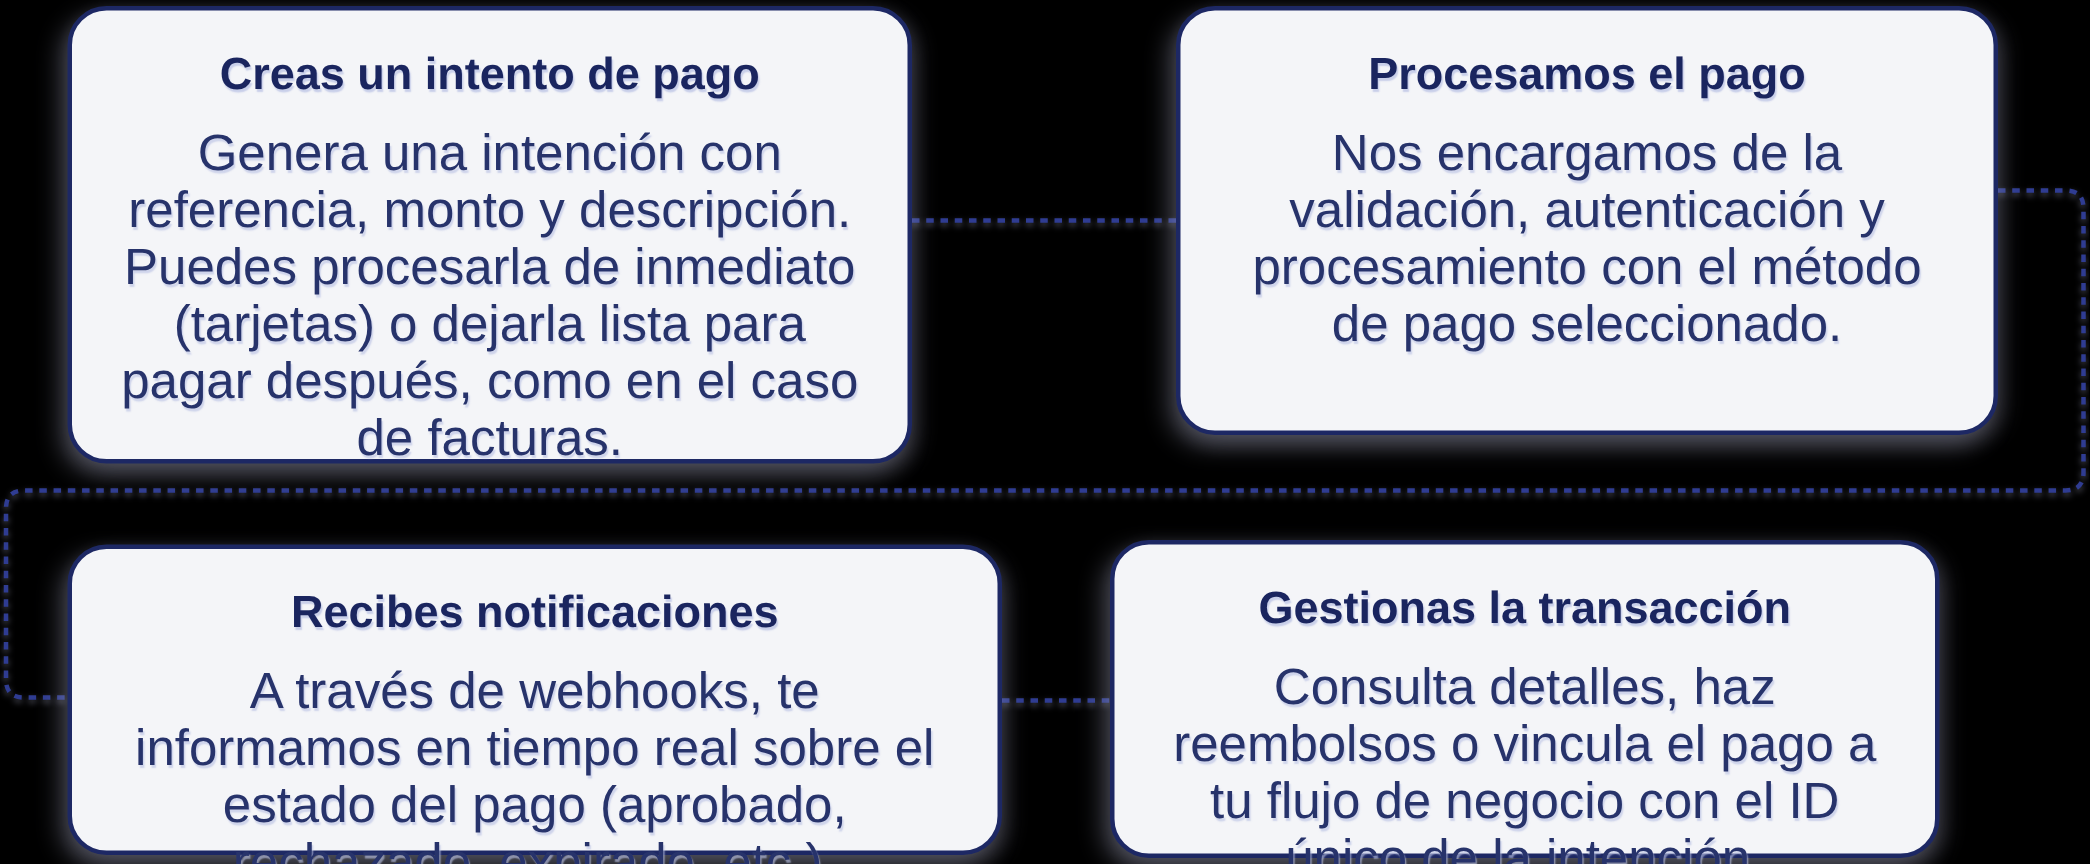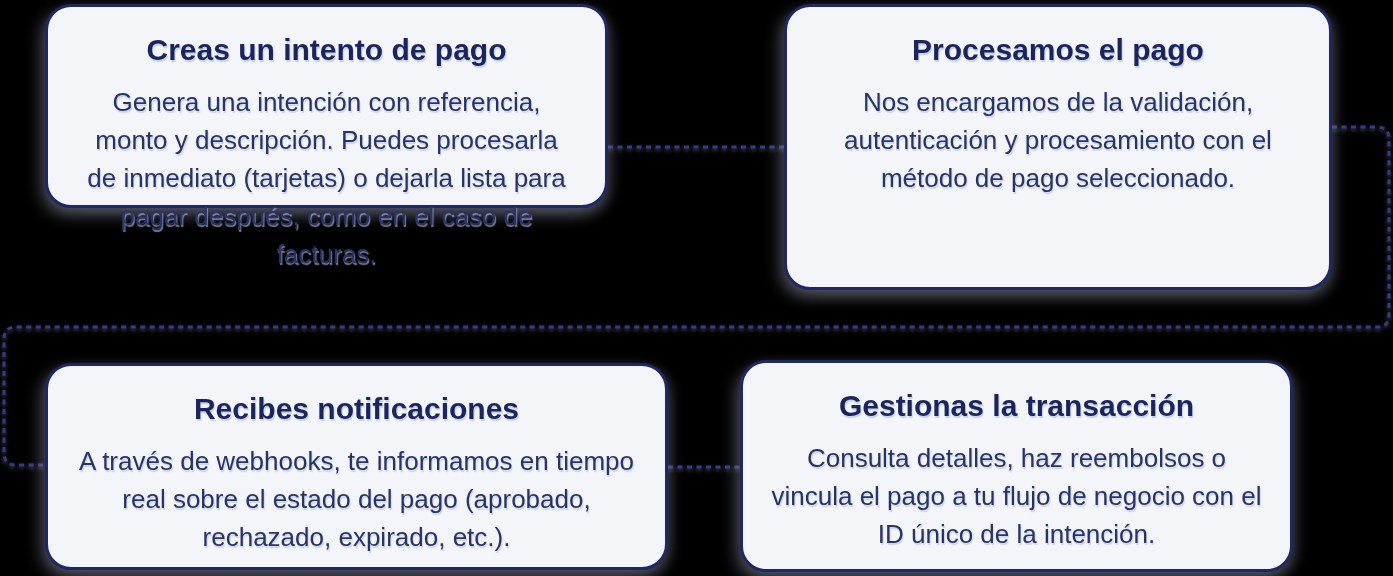--- a/index.html
+++ b/index.html
@@ -41,30 +41,30 @@
   }
   .card h2{
     margin:6px 0 10px 0;
     font-size:30px;
     font-weight:bold;
     color:var(--title-color);
     text-shadow:1px 2px 1px rgba(186,193,228,0.75);
   }
   .card p{
     margin:16px auto;
-    font-size:26px;
+    font-size:34px;
     line-height:38px;
     color:var(--body-color);
     text-shadow:1px 2px 1px rgba(186,193,228,0.65);
   }
   .card-1 p{max-width:492px;}
   .card-2 p{max-width:455px;}
   .card-3 p{max-width:566px;}
   .card-4 p{max-width:550px;}
-  .card-1{left:45px;top:4px;width:563px;height:204px;}
+  .card-1{left:45px;top:4px;width:563px;height:305px;}
   .card-2{left:784px;top:4px;width:548px;height:286px;}
   .card-3{left:45px;top:363px;width:623px;height:207px;}
   .card-4{left:740px;top:360px;width:553px;height:212px;}
 </style>
 </head>
 <body>
 
 <div class="canvas">
 
   <svg class="connectors" viewBox="0 0 1393 576" xmlns="http://www.w3.org/2000/svg" aria-hidden="true">

